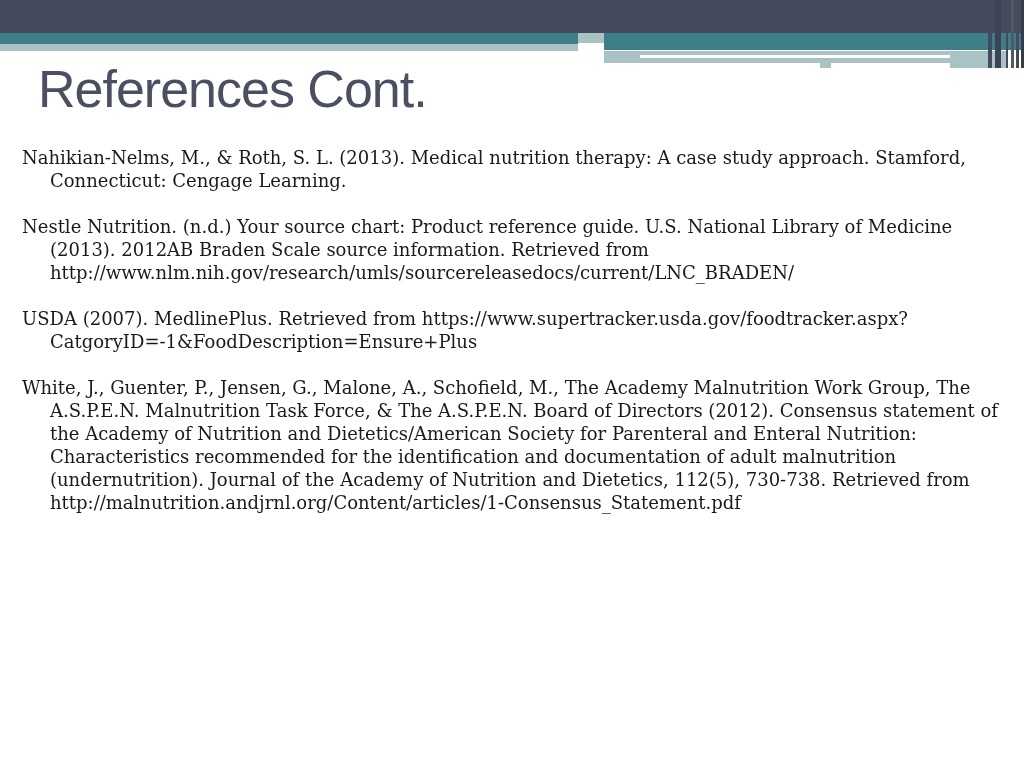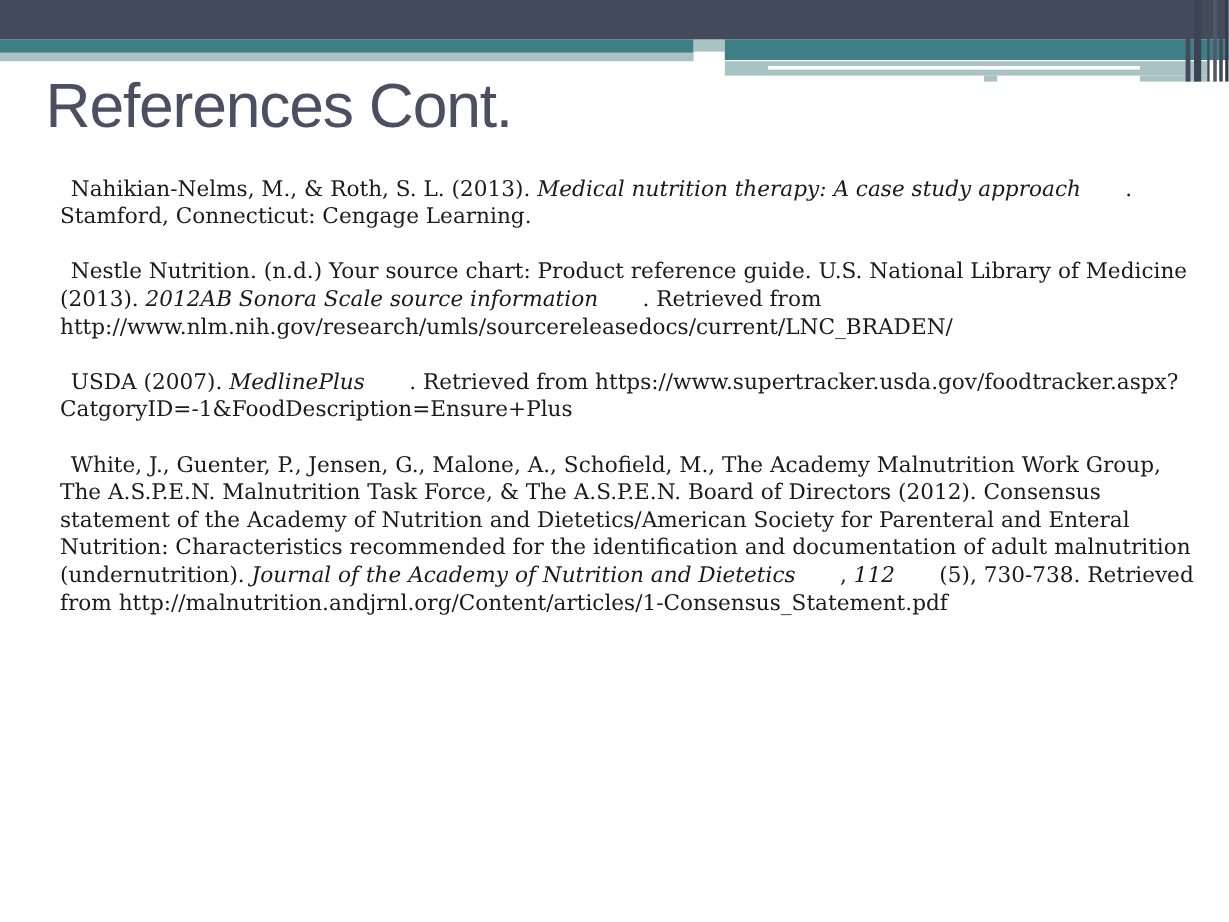--- a/index.html
+++ b/index.html
@@ -61,22 +61,22 @@
   .ref {
     margin: 0 0 23px 0;
     padding-left: 28px;
     text-indent: -28px;
     font-family: "DejaVu Serif", serif;
     font-size: 18px;
     line-height: 23px;
     color: var(--body-text, #1a1a1a);
     overflow-wrap: break-word;
   }
-  .ref .it { font-style: italic; }
-  .ref .rm { font-style: normal; margin-left: 37px; }
+  .ref .it { }
+  .ref .rm { font-style: normal; }
   .ref a.link {
     color: var(--link-text, #64a0b4);
     text-decoration: underline;
     cursor: pointer;
   }
 </style>
 </head>
 <body>
 
 <div class="slide">
@@ -96,18 +96,18 @@
     <div class="vl v3"></div>
     <div class="vl v4"></div>
     <div class="vl v5"></div>
     <div class="vl v6"></div>
   </div>
 
   <h1 class="title">References Cont.</h1>
 
   <div class="refs">
       <p class="ref"><span class="rm">Nahikian-Nelms, M., &amp; Roth, S. L. (2013). </span><span class="it">Medical nutrition therapy: A case study approach</span><span class="rm">. Stamford, Connecticut: Cengage Learning.</span></p>
-      <p class="ref"><span class="rm">Nestle Nutrition. (n.d.) Your source chart: Product reference guide. U.S. National Library of Medicine (2013). </span><span class="it">2012AB Sonora Scale source information</span><span class="rm">. Retrieved from http://www.nlm.nih.gov/research/umls/sourcereleasedocs/current/LNC_BRADEN/</span></p>
+      <p class="ref"><span class="rm">Nestle Nutrition. (n.d.) Your source chart: Product reference guide. U.S. National Library of Medicine (2013). </span><span class="it">2012AB Braden Scale source information</span><span class="rm">. Retrieved from http://www.nlm.nih.gov/research/umls/sourcereleasedocs/current/LNC_BRADEN/</span></p>
       <p class="ref"><span class="rm">USDA (2007). </span><span class="it">MedlinePlus</span><span class="rm">. Retrieved from https://www.supertracker.usda.gov/foodtracker.aspx?CatgoryID=-1&amp;FoodDescription=Ensure+Plus</span></p>
       <p class="ref"><span class="rm">White, J., Guenter, P., Jensen, G., Malone, A., Schofield, M., The Academy Malnutrition Work Group, The A.S.P.E.N. Malnutrition Task Force, &amp; The A.S.P.E.N. Board of Directors (2012). Consensus statement of the Academy of Nutrition and Dietetics/American Society for Parenteral and Enteral Nutrition: Characteristics recommended for the identification and documentation of adult malnutrition (undernutrition). </span><span class="it">Journal of the Academy of Nutrition and Dietetics</span><span class="rm">, </span><span class="it">112</span><span class="rm">(5), 730-738. Retrieved from http://malnutrition.andjrnl.org/Content/articles/1-Consensus_Statement.pdf</span></p>
     </div>
 
 </div>
 
 </body></html>

